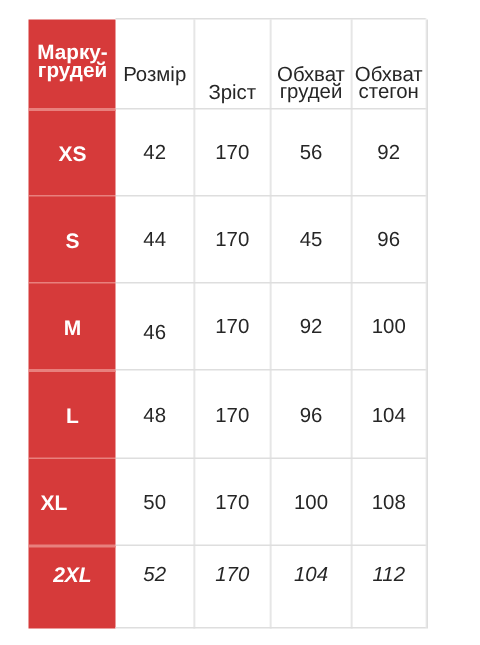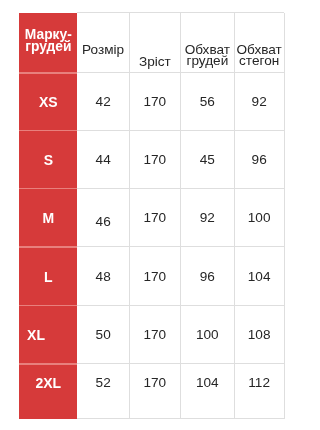--- a/index.html
+++ b/index.html
@@ -57,21 +57,21 @@
   .mark-head {
     color: #ffffff;
     font-weight: bold;
   }
   .mark { font-size: 14px; }
   .mark-head {
     font-size: 13.8px;
     line-height: 12.4px;
     padding-top: 16.5px;
   }
-  .lastrow { padding-bottom: 18px; }
+  .lastrow { padding-bottom: 18px; font-style: italic; }
   .vline {
     position: absolute;
     width: 1px;
     background: #dedede;
   }
   .hline {
     position: absolute;
     height: 1px;
     background: #dedede;
   }

